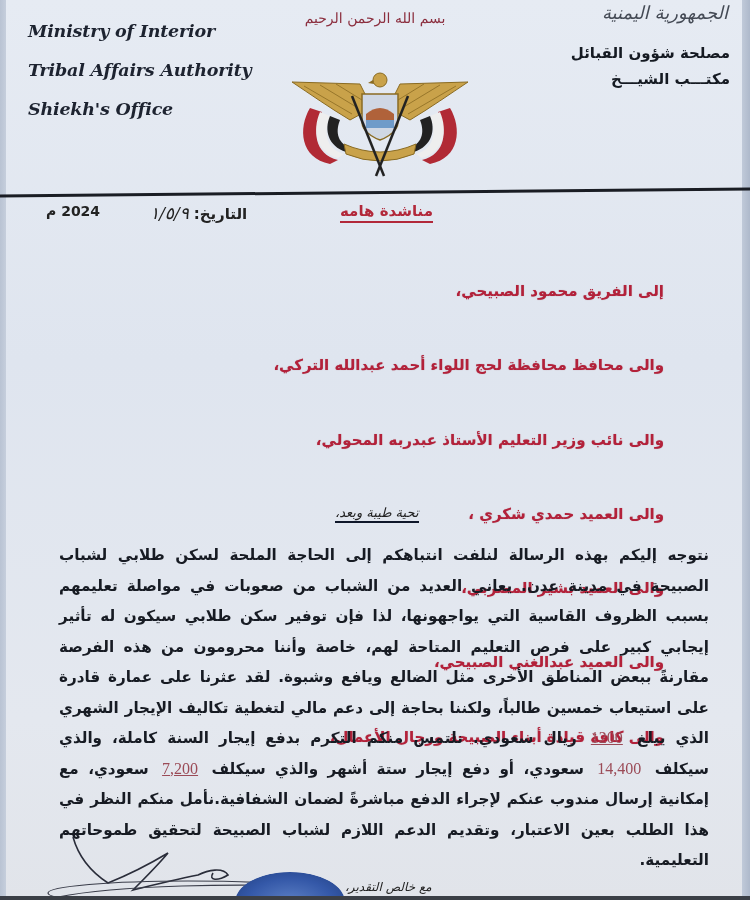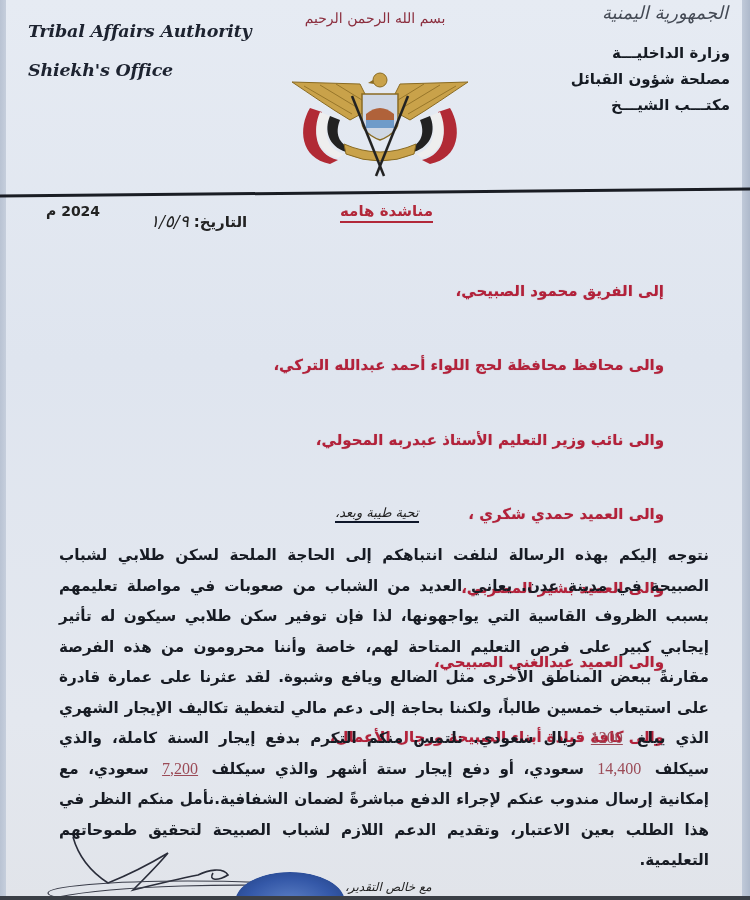--- a/index.html
+++ b/index.html
@@ -33,21 +33,21 @@
   .emblem { position: absolute; left: 290px; top: 68px; width: 180px; height: 110px; }
   .divider {
     position: absolute; left: 0; top: 186px; width: 750px; height: 14px;
   }
   .title-row { position: absolute; top: 200px; left: 0; width: 750px; height: 28px; }
   .appeal {
     position: absolute; left: 340px; top: 2px; color: #b2283a; font-weight: bold; font-size: 15px;
     direction: rtl; border-bottom: 2px solid #b2283a; padding-bottom: 1px;
   }
   .date-label {
-    position: absolute; left: 150px; top: 3px; direction: rtl; font-size: 15px; color: #222; margin-top: 8px;
+    position: absolute; left: 150px; top: 3px; direction: rtl; font-size: 15px; color: #222;
   }
   .date-label .dlabel { font-weight: bold; }
   .date-label .dval { font-family: "DejaVu Serif", serif; font-style: italic; font-size: 17px; }
   .year {
     position: absolute; left: 46px; top: 3px; font-weight: bold; font-size: 14px; color: #222; direction: rtl;
   }
   .recipients {
     position: absolute; right: 86px; top: 232px; direction: rtl; text-align: right;
   }
   .recipients div {
@@ -80,20 +80,21 @@
     background: radial-gradient(ellipse at center, #5c7fc4 0%, #3458a8 55%, #2d4f9a 70%, rgba(45,79,154,0) 72%);
   }
   .bottom-bar { position: absolute; left: 0; top: 896px; width: 750px; height: 4px; background: #3b3f46; }
 </style>
 </head>
 <body>
 
 <div class="paper"></div>
 
 <div class="en-header">
+  <div>Ministry of Interior</div>
   <div>Tribal Affairs Authority</div>
   <div>Shiekh's Office</div>
 </div>
 
 <div class="basmala">بسم الله الرحمن الرحيم</div>
 
 <svg class="emblem" viewBox="0 0 180 110">
 
   <path d="M20 40 C 8 60, 10 90, 40 96 L 48 92 C 24 86, 22 62, 32 44 Z" fill="#b12a35"></path>
   <path d="M30 44 C 22 62, 26 84, 48 90 L 54 86 C 34 80, 34 62, 40 48 Z" fill="#eeeeee"></path>
@@ -121,21 +122,20 @@
   <rect x="76" y="52" width="28" height="8" fill="#6f9bc9"></rect>
 
   <path d="M54 76 Q 90 92 126 76 L 124 86 Q 90 100 56 86 Z" fill="#c9a24a" stroke="#8a6b22"></path>
 
   <line x1="62" y1="28" x2="94" y2="108" stroke="#222" stroke-width="2.5"></line>
   <line x1="118" y1="28" x2="86" y2="108" stroke="#222" stroke-width="2.5"></line>
 </svg>
 
 <div class="ar-header">
   <div class="republic">الجمهورية اليمنية</div>
-  <div class="line">وزارة الداخليـــة</div>
   <div class="line">مصلحة شؤون القبائل</div>
   <div class="line">مكتـــب الشيـــخ</div>
 </div>
 
 <svg class="divider" viewBox="0 0 750 14" preserveAspectRatio="none">
   <path d="M0 10 L 750 3" stroke="#1a1d24" stroke-width="3" fill="none"></path>
 </svg>
 
 <div class="title-row">
   <span class="appeal">مناشدة هامه</span>

